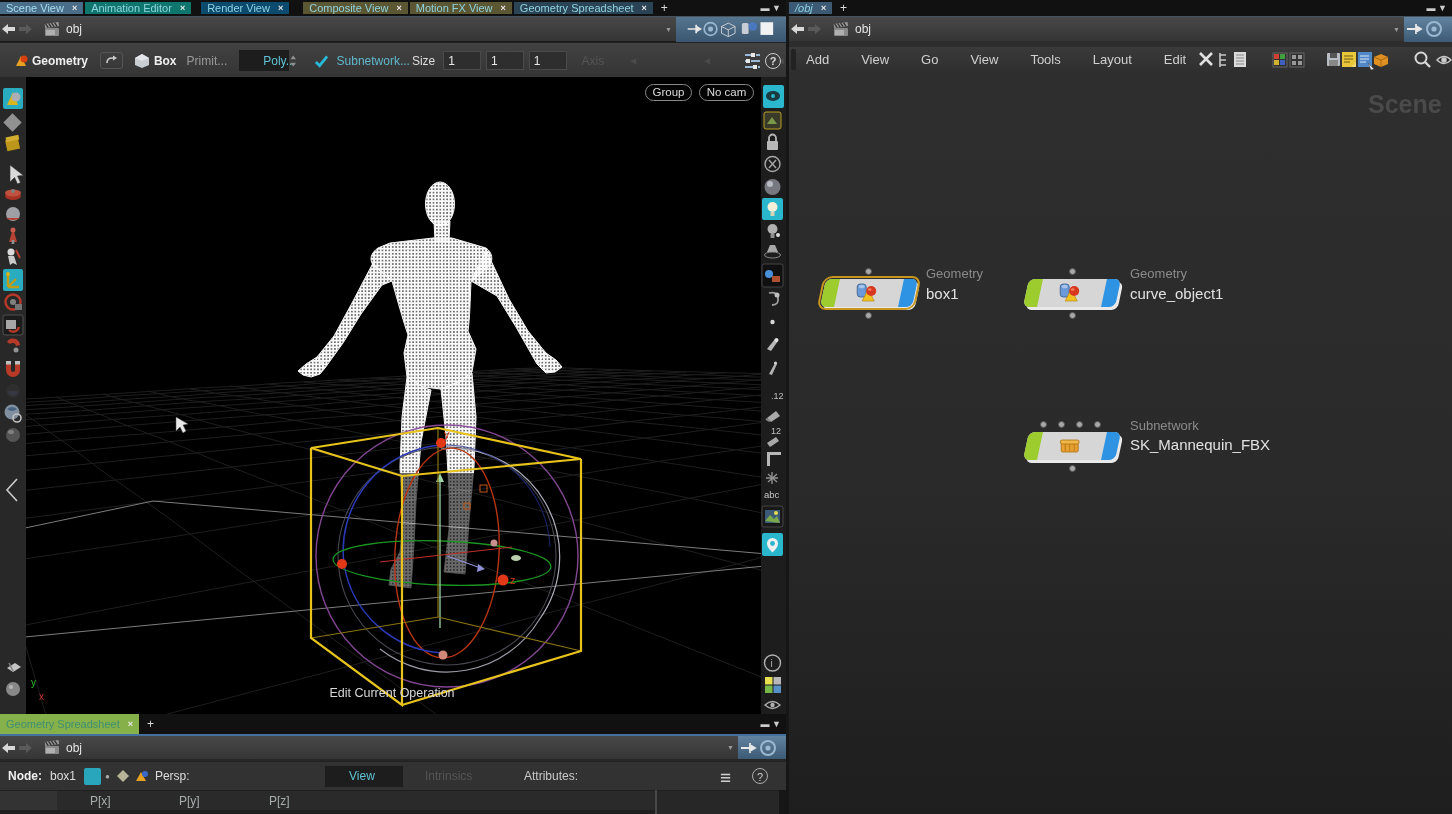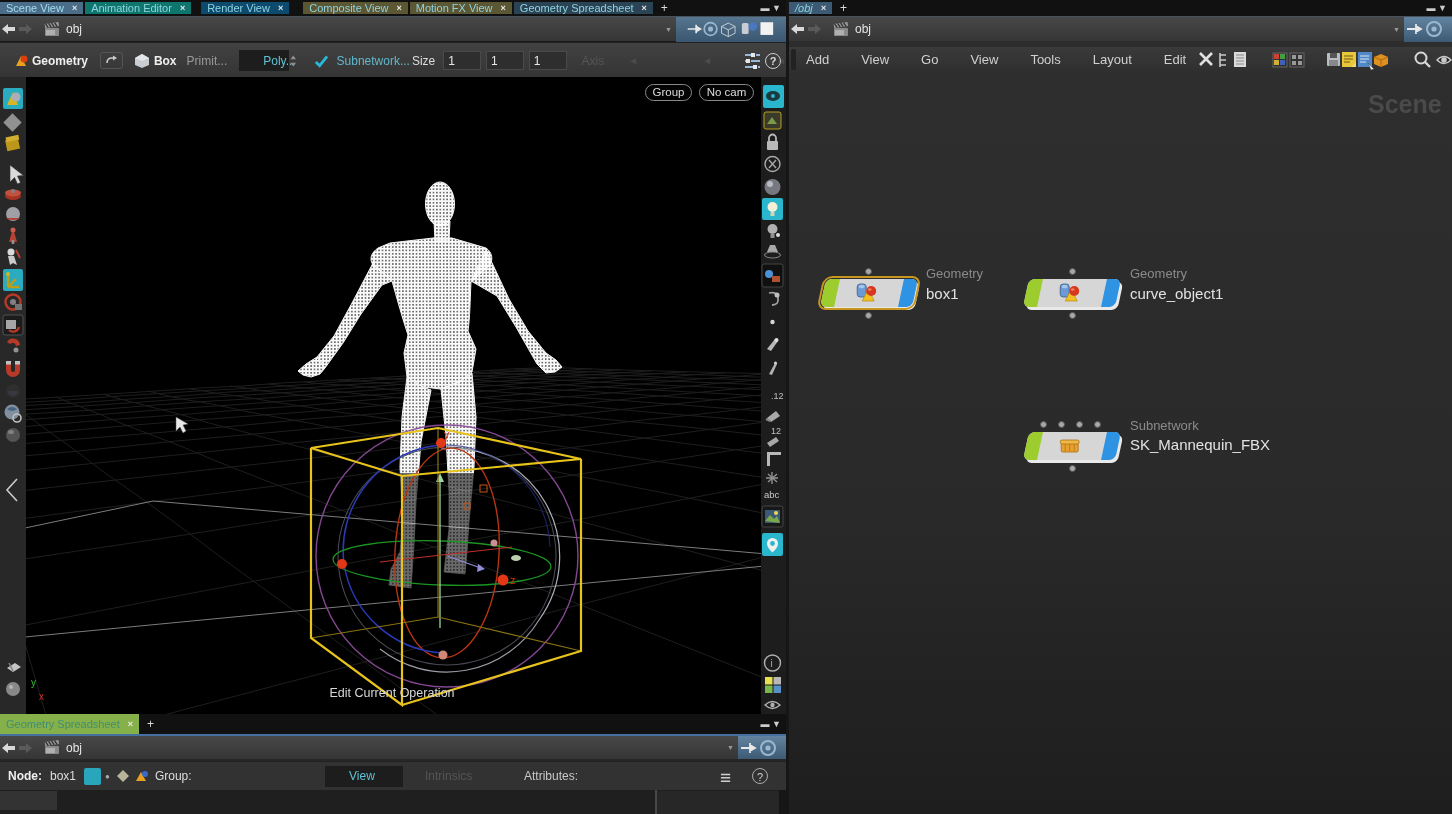--- a/index.html
+++ b/index.html
@@ -511,26 +511,31 @@
   <span style="color:#ddd;margin-left:8px">box1</span>
   <div style="width:17px;height:17px;background:#2aa6bc;margin-left:8px;border-radius:2px"></div>
   <span style="color:#aaa;font-size:8px;margin-left:4px">●</span>
   <svg width="14" height="14" style="margin-left:6px">
         <polygon points="7,1 13,7 7,13 1,7" fill="#b8b49a"></polygon>
       </svg>
   <svg width="15" height="13" style="margin-left:4px">
         <polygon points="2,11 7,2 12,11" fill="#e8a020"></polygon>
         <circle cx="11" cy="4" r="3" fill="#3868c8"></circle>
       </svg>
-  <span style="color:#ddd;margin-left:6px">Group:</span>
+  <span style="color:#ddd;margin-left:6px">Persp:</span>
   <div class="ddark" style="position:absolute;left:325px;width:78px">View</div>
   <span style="position:absolute;left:425px;color:#555">Intrinsics</span>
   <span style="position:absolute;left:524px;color:#c8c8c8">Attributes:</span>
   <span style="position:absolute;left:720px;top:5px;color:#ccc;font-weight:bold;font-size:19px">≡</span>
   <span style="position:absolute;left:752px;color:#ccc;border:1.5px solid #aaa;border-radius:50%;width:16px;height:16px;text-align:center;line-height:16px;font-size:11px">?</span>
 </div>
 <div class="abs" style="left:0;top:790px;width:786px;height:24px;background:#1f1f1f"></div>
+<div class="abs" style="left:0;top:791px;width:655px;height:19px;background:#2a2a2a;color:#a8aeae;font-size:12px">
+  <span class="abs" style="left:90px;top:3px">P[x]</span>
+      <span class="abs" style="left:179px;top:3px">P[y]</span>
+      <span class="abs" style="left:269px;top:3px">P[z]</span>
+</div>
 <div class="abs" style="left:0;top:791px;width:57px;height:19px;background:#333"></div>
 <div class="abs" style="left:655px;top:790px;width:2px;height:24px;background:#484848"></div>
 <div class="abs" style="left:657px;top:791px;width:122px;height:23px;background:#272727"></div>
 <div class="abs" style="left:779px;top:790px;width:7px;height:24px;background:#161616"></div>
 
 <div class="abs" style="left:786px;top:0;width:3px;height:814px;background:#161616"></div>
 </div>
 </body></html>

